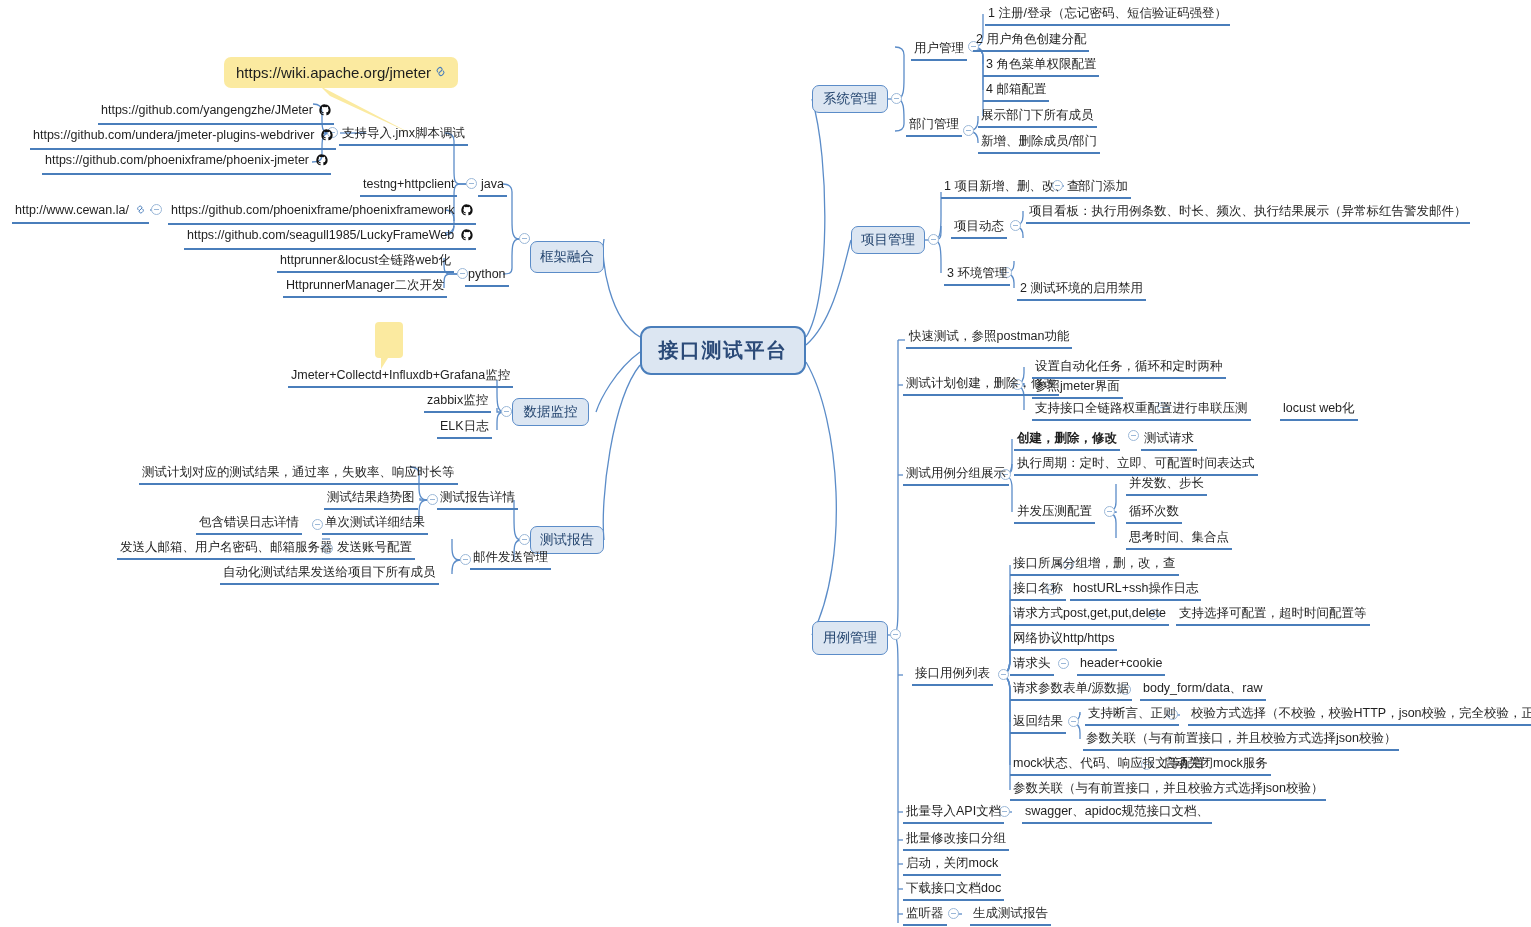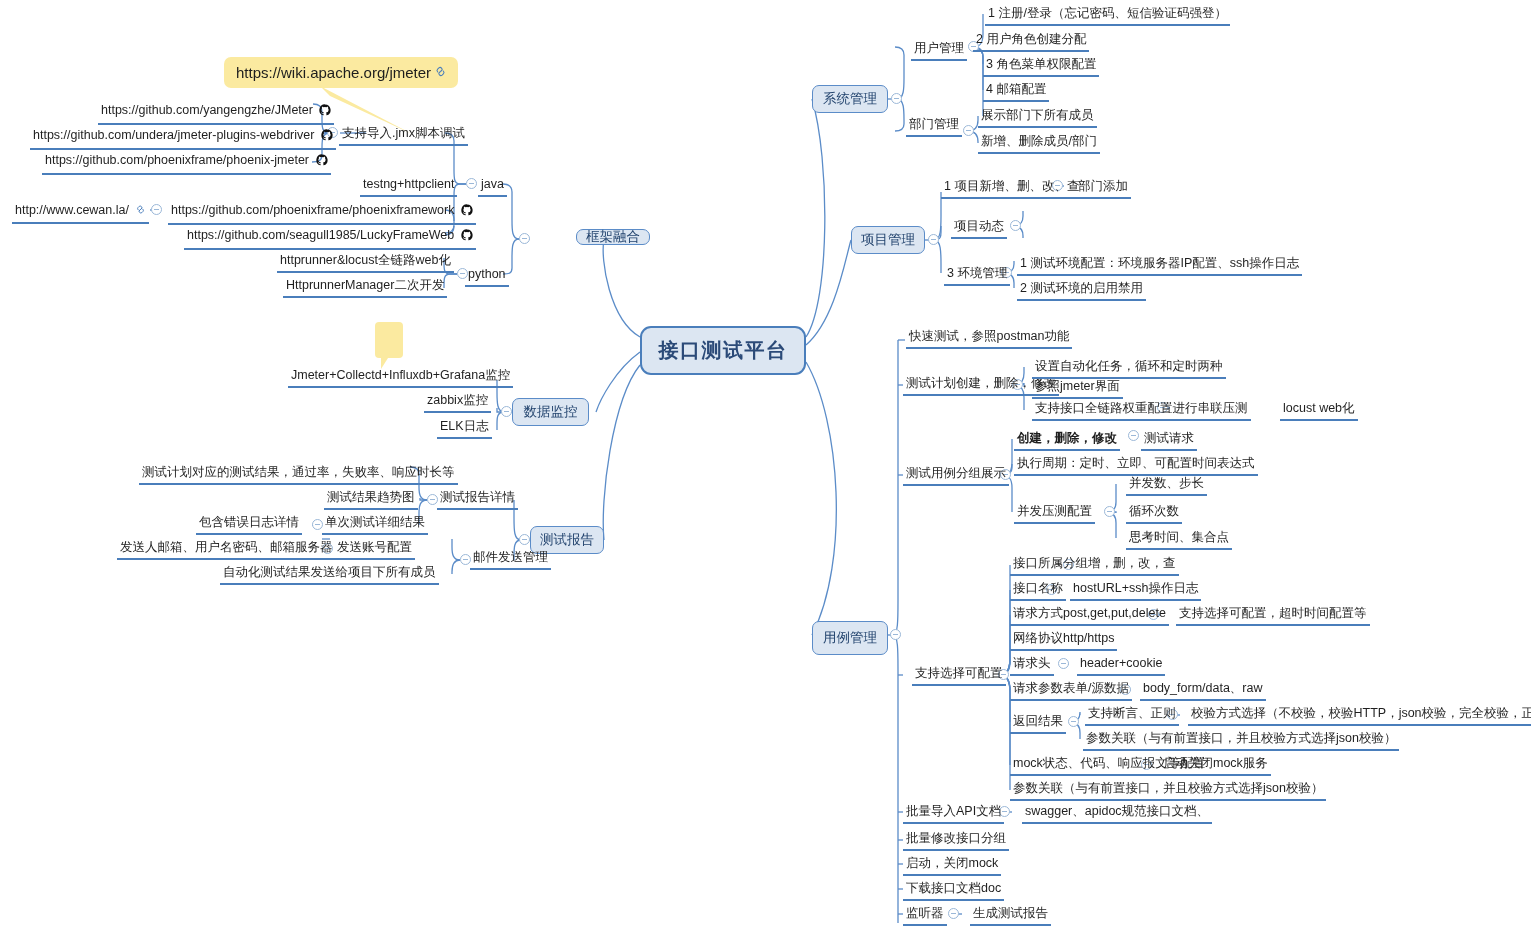--- a/index.html
+++ b/index.html
@@ -216,21 +216,21 @@
       <path d="M1143 765 L 1152 765"></path>
       <path d="M1000 812 L 1012 812"></path>
       <path d="M950 914 L 962 914"></path>
     </g>
   </svg>
 
   <div class="central" style="left:640px;top:326px;width:166px;height:49px;">
     <span>接口测试平台</span>
   </div>
 
-  <div class="branch" style="left:530px;top:229px;width:74px;height:16px;margin-left:46px;">
+  <div class="branch" style="left:530px;top:241px;width:74px;height:32px;">
     <span>框架融合</span>
   </div>
   <div class="branch" style="left:512px;top:398px;width:77px;height:28px;">
     <span>数据监控</span>
   </div>
   <div class="branch" style="left:530px;top:526px;width:74px;height:28px;">
     <span>测试报告</span>
   </div>
   <div class="branch" style="left:812px;top:85px;width:76px;height:28px;">
     <span>系统管理</span>
@@ -415,26 +415,26 @@
 
   <div class="node" style="left:941px;top:178px;">
     <span>1 项目新增、删、改、查</span>
   </div>
   <div class="node" style="left:1075px;top:178px;">
     <span>部门添加</span>
   </div>
   <div class="node" style="left:951px;top:218px;">
     <span>项目动态</span>
   </div>
+  <div class="node" style="left:1026px;top:203px;">
+    <span>项目看板：执行用例条数、时长、频次、执行结果展示（异常标红告警发邮件）</span>
+  </div>
   <div class="node" style="left:944px;top:265px;">
     <span>3 环境管理</span>
   </div>
-  <div class="node" style="left:1017px;top:255px;">
-    <span>1 测试环境配置：环境服务器IP配置、ssh操作日志</span>
-  </div>
   <div class="node" style="left:1017px;top:280px;">
     <span>2 测试环境的启用禁用</span>
   </div>
 
   <div class="node" style="left:906px;top:328px;">
     <span>快速测试，参照postman功能</span>
   </div>
   <div class="node" style="left:903px;top:375px;">
     <span>测试计划创建，删除，修改</span>
   </div>
@@ -469,21 +469,21 @@
     <span>并发数、步长</span>
   </div>
   <div class="node" style="left:1126px;top:503px;">
     <span>循环次数</span>
   </div>
   <div class="node" style="left:1126px;top:529px;">
     <span>思考时间、集合点</span>
   </div>
 
   <div class="node" style="left:912px;top:665px;">
-    <span>支持选择可配置</span>
+    <span>接口用例列表</span>
   </div>
   <div class="node" style="left:1010px;top:555px;">
     <span>接口所属分组</span>
   </div>
   <div class="node" style="left:1085px;top:555px;">
     <span>增，删，改，查</span>
   </div>
   <div class="node" style="left:1010px;top:580px;">
     <span>接口名称</span>
   </div>

